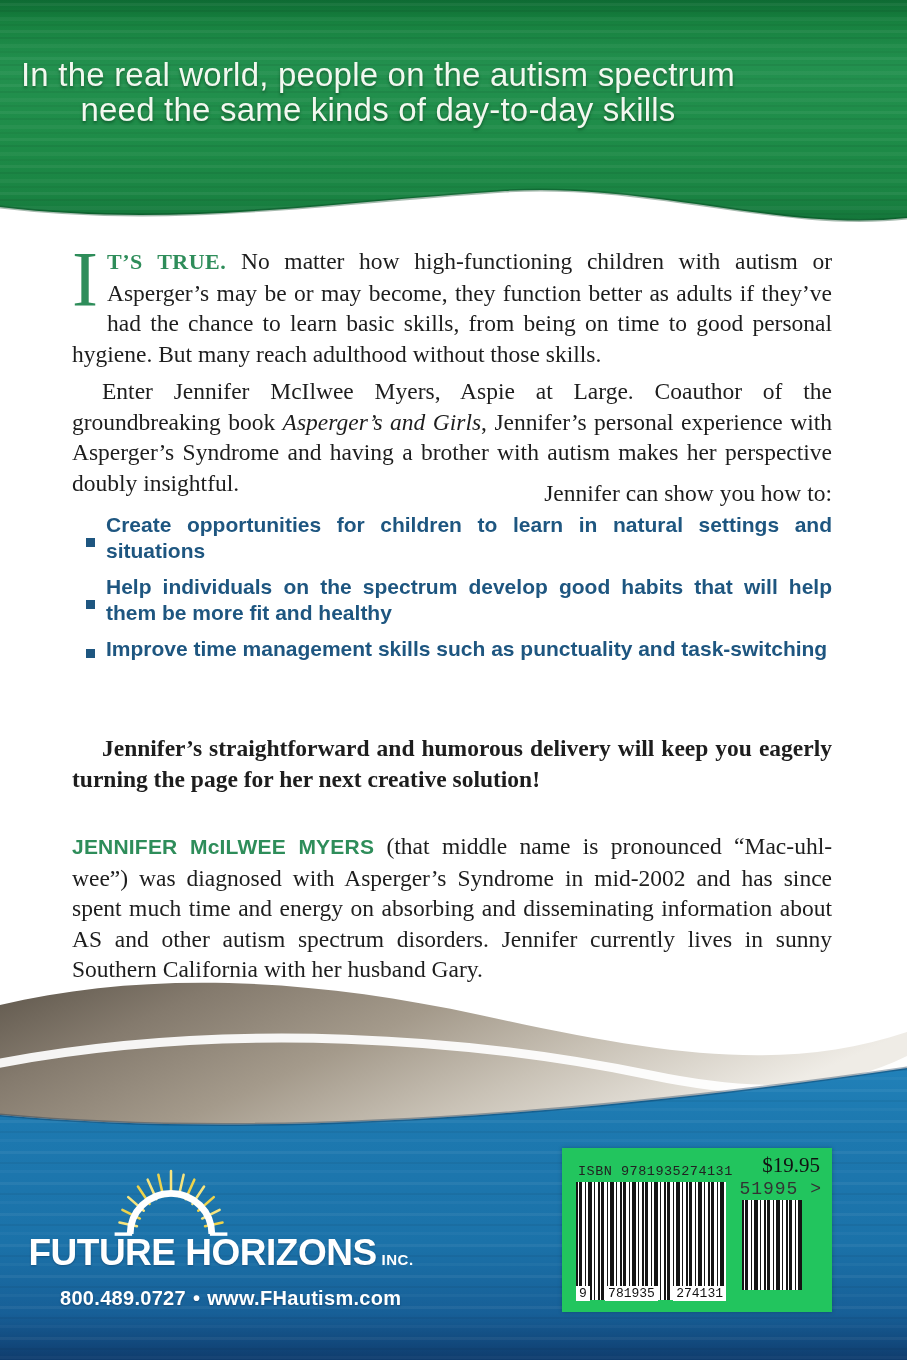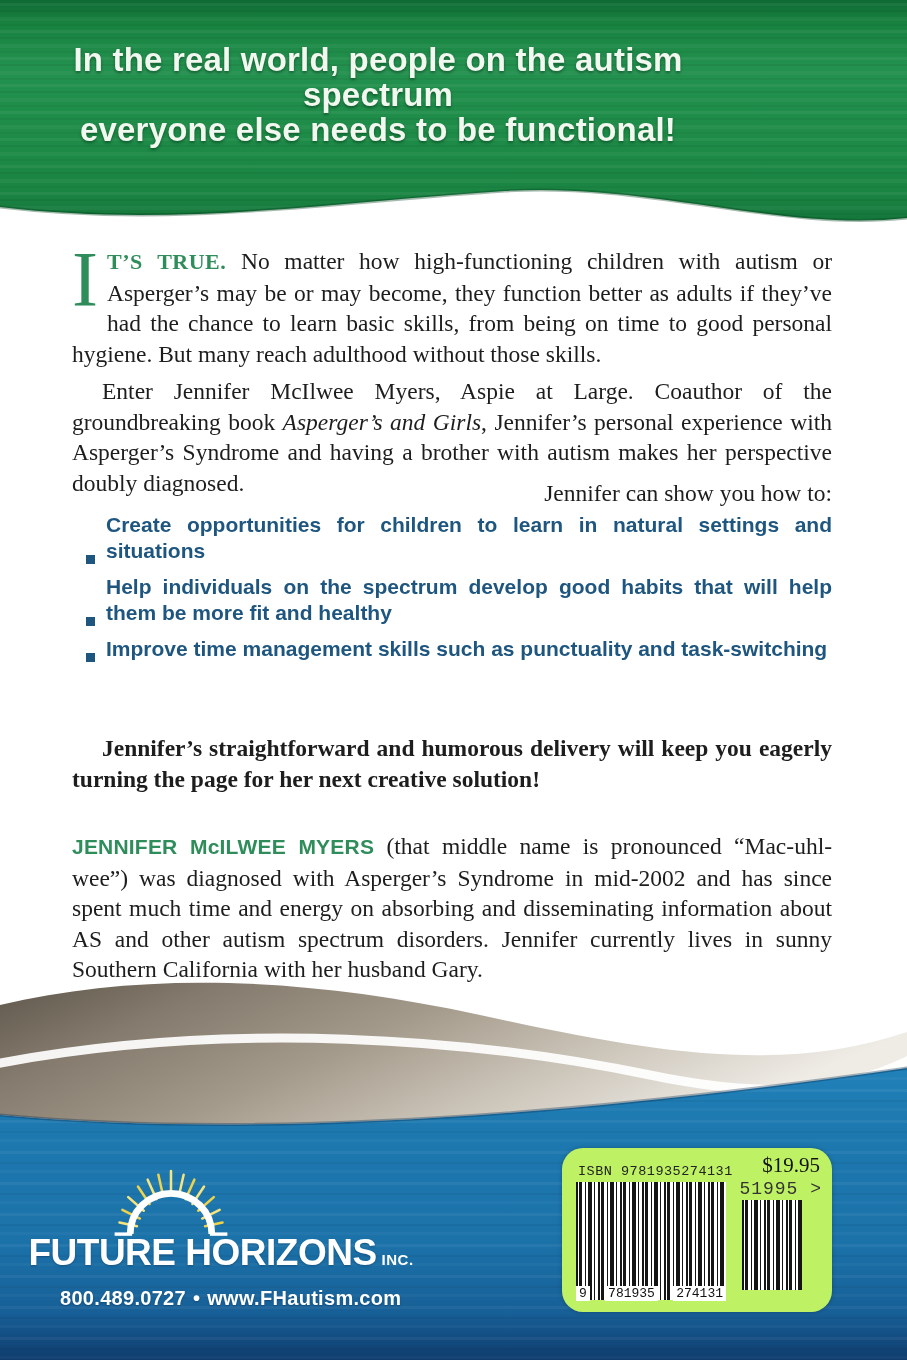--- a/index.html
+++ b/index.html
@@ -7,24 +7,24 @@
   #page {
     position:relative; width:907px; height:1360px;
     background:#ffffff; overflow:hidden;
     font-family:"Liberation Serif", serif;
   }
 
   
   .banner { position:absolute; top:0; left:0; width:907px; height:240px; }
   .banner svg { position:absolute; top:0; left:0; }
   .headline {
-    position:absolute; top:42px; left:0; width:756px;
+    position:absolute; top:57px; left:0; width:756px;
     text-align:center; color:#f2f8ef;
     font-family:"Liberation Sans", sans-serif;
-    font-weight:bold; font-size:33px; line-height:35px;
+    font-weight:normal; font-size:33px; line-height:35px;
     text-shadow:0 2px 3px rgba(0,55,22,0.55);
     letter-spacing:0.2px;
   }
 
   
   .copy {
     position:absolute; left:72px; width:760px;
     color:#1d1d1d; font-size:23.5px; line-height:30.5px;
     text-align:justify;
   }
@@ -44,21 +44,21 @@
   .bio-name {
     color:#2e8d5a; font-weight:bold; font-size:21px;
     font-family:"Liberation Sans", sans-serif; letter-spacing:0.2px;
   }
 
   
   .bullets {
     position:absolute; left:86px; top:512px; width:746px;
     display:flex; flex-direction:column; gap:10px;
   }
-  .bullet-item { display:flex; align-items:flex-end; }
+  .bullet-item { display:flex; align-items:center; }
   .bsq {
     flex:0 0 9px; width:9px; height:9px; background:#1e5680;
     margin:8px 11px 0 0;
   }
   .btext {
     color:#1e5680; font-family:"Liberation Sans", sans-serif;
     font-weight:bold; font-size:21px; line-height:26px;
     text-align:justify;
   }
 
@@ -83,21 +83,21 @@
   .publisher-suffix { font-weight:bold; font-size:15px; margin-left:5px; letter-spacing:0.5px; }
   .contact-line {
     margin-top:8px; font-weight:bold; font-size:20px; letter-spacing:0.3px;
     text-shadow:0 1px 2px rgba(0,30,60,0.35);
   }
   .dot-sep { margin:0 7px; }
 
   
   .barcode-box {
     position:absolute; left:562px; top:1148px; width:270px; height:164px;
-    background:#bef264; box-shadow:0 0 4px rgba(0,0,0,0.25);border-radius:21px;
+    background:#22c55e; box-shadow:0 0 4px rgba(0,0,0,0.25);
   }
   .isbn-label {
     position:absolute; left:16px; top:16px;
     font-family:"Liberation Mono", monospace; font-size:13.5px; color:#222;
     letter-spacing:0.5px; white-space:nowrap;
   }
   .price {
     position:absolute; right:12px; top:5px;
     font-family:"Liberation Serif", serif; font-size:21px; color:#111;margin-left:28px;
   }
@@ -143,30 +143,30 @@
           <rect y="17" width="907" height="4" fill="rgba(255,255,255,0.04)"></rect>
           <rect y="24" width="907" height="2" fill="rgba(0,0,0,0.04)"></rect>
         </pattern>
       </defs>
       <path d="M 0,0 L 907,0 L 907,218 C 780,232 650,182 505,191 C 335,202 175,228 0,207 Z" fill="url(#greenGrad)"></path>
       <path d="M 0,0 L 907,0 L 907,218 C 780,232 650,182 505,191 C 335,202 175,228 0,207 Z" fill="url(#streaks)"></path>
       <path d="M 907,218 C 780,232 650,182 505,191 C 335,202 175,228 0,207" fill="none" stroke="rgba(0,60,25,0.35)" stroke-width="3"></path>
     </svg>
     <div class="headline">
       <div>In the real world, people on the autism spectrum</div>
-      <div>everyone else needs to be functional!</div>
+      <div>need the same kinds of day-to-day skills</div>
     </div>
   </div>
 
   <p class="copy p1">
     <span class="dropcap">I</span><span class="lead-green">T’S TRUE.</span><span> No matter how high-functioning children with autism or Asperger’s may be or may become, they function better as adults if they’ve had the chance to learn basic skills, from being on time to good personal hygiene. But many reach adulthood without those skills.</span>
   </p>
 
   <p class="copy p2">
-    <span>Enter Jennifer McIlwee Myers, Aspie at Large. Coauthor of the groundbreaking book </span><span class="italic">Asperger’s and Girls</span><span>, Jennifer’s personal experience with Asperger’s Syndrome and having a brother with autism makes her perspective doubly diagnosed.</span>
+    <span>Enter Jennifer McIlwee Myers, Aspie at Large. Coauthor of the groundbreaking book </span><span class="italic">Asperger’s and Girls</span><span>, Jennifer’s personal experience with Asperger’s Syndrome and having a brother with autism makes her perspective doubly insightful.</span>
   </p>
 
   <p class="copy intro">Jennifer can show you how to:</p>
 
   <div class="bullets">
     <div class="bullet-item">
       <span class="bsq"></span>
       <span class="btext">Create opportunities for children to learn in natural settings and situations</span>
     </div>
     <div class="bullet-item">

